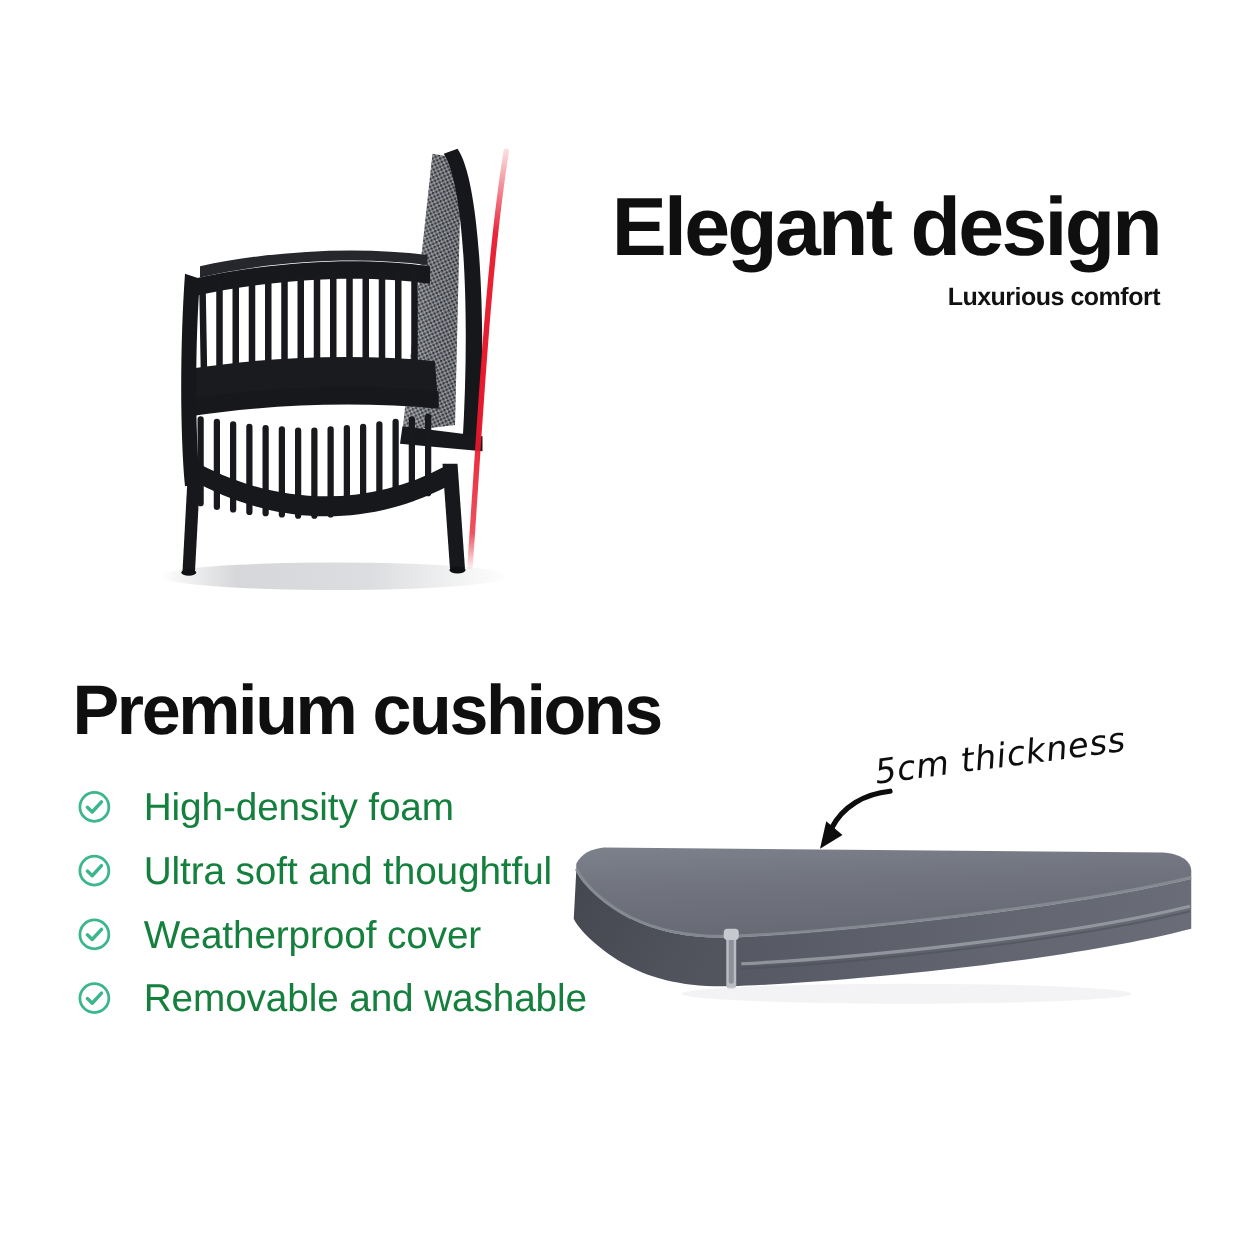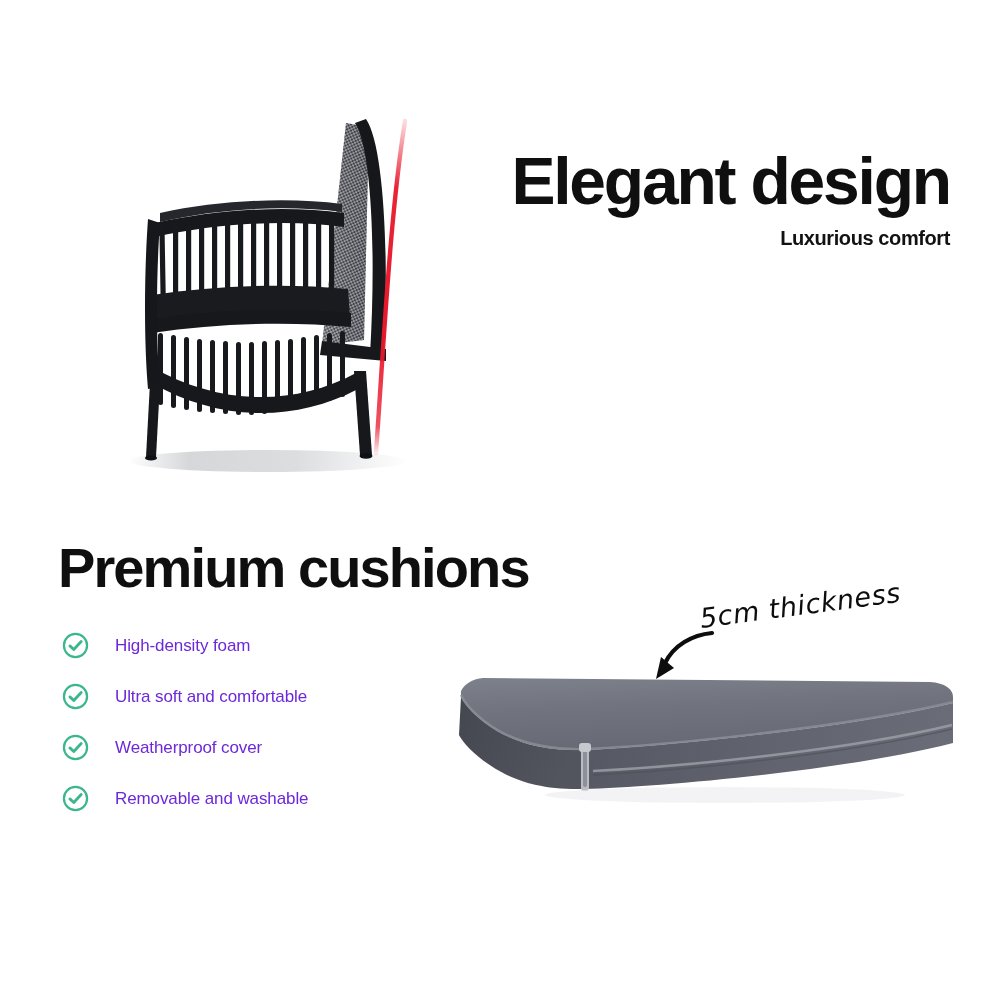--- a/index.html
+++ b/index.html
@@ -14,21 +14,21 @@
     position: relative;
     width: 1000px;
     height: 1000px;
     background: #ffffff;
     overflow: hidden;
   }
 
   
   .panel-elegant {
     position: absolute;
-    left: 470px;
+    left: 448px;
     top: 148px;
     width: 480px;
     text-align: right;
   }
   .headline-elegant {
     font-family: "Liberation Sans", sans-serif;
     font-size: 66px;
     font-weight: 700;
     letter-spacing: -2.2px;
     color: #100f0f;
@@ -84,23 +84,23 @@
   }
   .check-icon {
     flex: 0 0 auto;
     width: 27px;
     height: 27px;
     margin-right: 26px;
     display: block;
   }
   .feature-text {
     font-family: "Liberation Sans", sans-serif;
-    font-size: 17px;
+    font-size: 31px;
     font-weight: 400;
-    color: #6d28d9;
+    color: #15803d;
     letter-spacing: -0.1px;
     white-space: nowrap;
   }
 
   
   .chair-art {
     position: absolute;
     left: 108px;
     top: 105px;
     width: 340px;
@@ -250,21 +250,21 @@
           <circle cx="14" cy="14" r="12" fill="none" stroke="#3bb68d" stroke-width="2.3"></circle>
           <path d="M8.2 14.4 L12.2 18.2 L19.9 9.9" fill="none" stroke="#3bb68d" stroke-width="2.9" stroke-linecap="round" stroke-linejoin="round"></path>
         </svg>
         <span class="feature-text">High-density foam</span>
       </li>
       <li class="feature-item">
         <svg class="check-icon" viewBox="0 0 28 28">
           <circle cx="14" cy="14" r="12" fill="none" stroke="#3bb68d" stroke-width="2.3"></circle>
           <path d="M8.2 14.4 L12.2 18.2 L19.9 9.9" fill="none" stroke="#3bb68d" stroke-width="2.9" stroke-linecap="round" stroke-linejoin="round"></path>
         </svg>
-        <span class="feature-text">Ultra soft and comfortable</span>
+        <span class="feature-text">Ultra soft and thoughtful</span>
       </li>
       <li class="feature-item">
         <svg class="check-icon" viewBox="0 0 28 28">
           <circle cx="14" cy="14" r="12" fill="none" stroke="#3bb68d" stroke-width="2.3"></circle>
           <path d="M8.2 14.4 L12.2 18.2 L19.9 9.9" fill="none" stroke="#3bb68d" stroke-width="2.9" stroke-linecap="round" stroke-linejoin="round"></path>
         </svg>
         <span class="feature-text">Weatherproof cover</span>
       </li>
       <li class="feature-item">
         <svg class="check-icon" viewBox="0 0 28 28">

